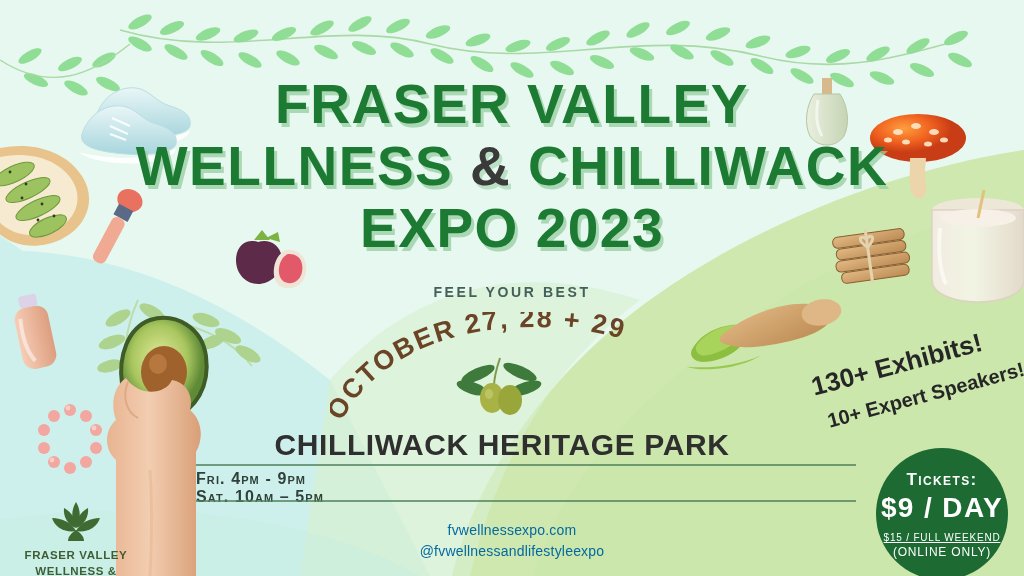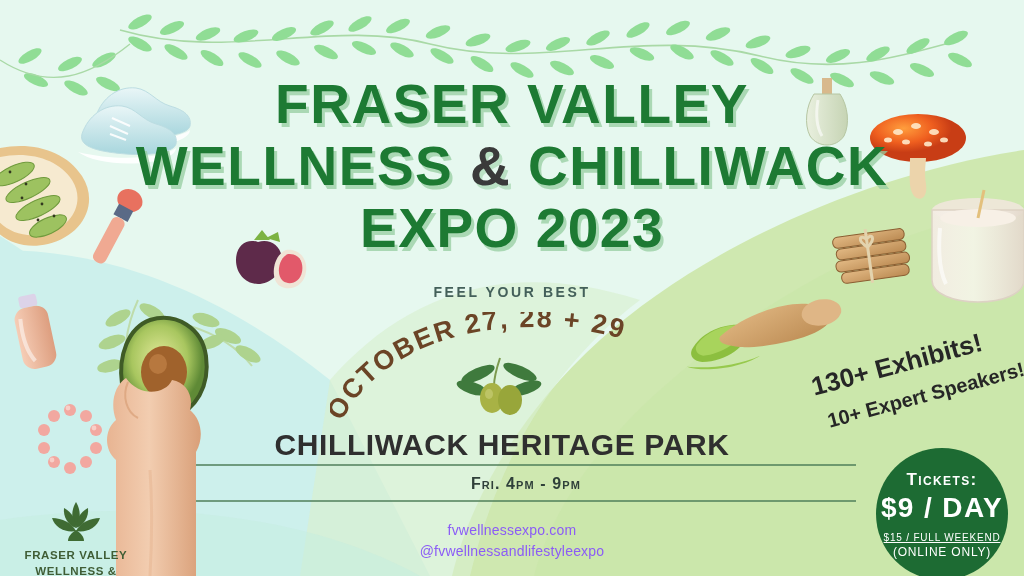--- a/index.html
+++ b/index.html
@@ -52,30 +52,30 @@
     z-index:30;
   }
   .rule{
     position:absolute;height:1.5px;background:#4f7f5a;opacity:.75;z-index:30;
   }
   .rule-top{left:196px;top:464px;width:660px;}
   .rule-bot{left:196px;top:500px;width:660px;}
 
   .hours{
     position:absolute;left:196px;top:470px;width:660px;height:28px;
-    display:flex;align-items:center;z-index:30;
+    display:flex;align-items:flex-start;z-index:30;flex-direction:column;
   }
   .hour{
     flex:1;text-align:center;font-size:16px;color:#30403a;
     font-weight:600;letter-spacing:1.1px;font-variant:small-caps;
   }
 
   .footer{
     position:absolute;left:0;top:520px;width:1024px;text-align:center;
-    z-index:30;color:#8b5cf6;
+    z-index:30;color:#0369a1;
   }
   .footer div{font-size:14px;line-height:1.5;letter-spacing:.2px;}
 
   
   .callout{
     position:absolute;z-index:31;color:#262626;font-weight:800;
     white-space:nowrap;transform-origin:left center;
   }
   .c1{left:812px;top:372px;font-size:26px;transform:rotate(-15deg);}
   .c2{left:828px;top:410px;font-size:20px;transform:rotate(-15deg);}
@@ -403,20 +403,21 @@
     </text>
   </svg>
 
   <div class="callout c1">130+ Exhibits!</div>
   <div class="callout c2">10+ Expert Speakers!</div>
 
   <div class="venue">CHILLIWACK HERITAGE PARK</div>
   <div class="rule rule-top"></div>
   <div class="hours">
     <div class="hour">Fri. 4pm - 9pm</div>
+    <div class="hour">Sat. 10am – 5pm</div>
   </div>
   <div class="rule rule-bot"></div>
 
   <div class="footer">
     <div>fvwellnessexpo.com</div>
     <div>@fvwellnessandlifestyleexpo</div>
   </div>
 
   <div class="badge">
     <div class="b1">Tickets:</div>

